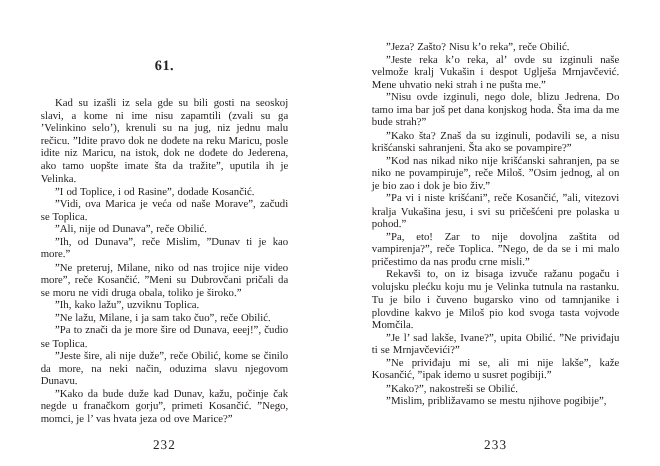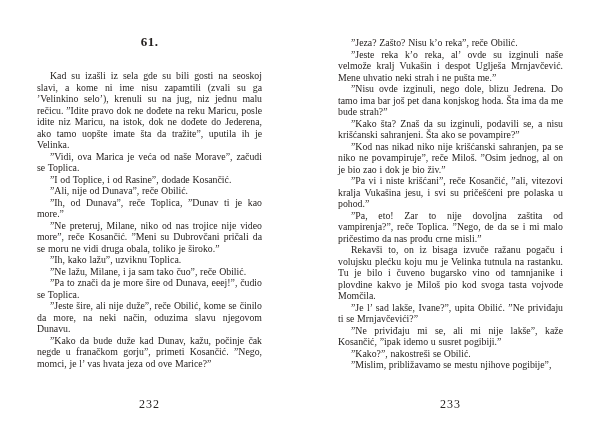--- a/index.html
+++ b/index.html
@@ -17,21 +17,21 @@
   }
   .page {
     position: absolute;
     top: 0;
     width: 225px;
     height: 424px;
   }
   .page.left  { left: 37px; }
   .page.right { left: 338px; }
   .chapter-heading {
-    padding-top: 34px;
+    padding-top: 52px;
     text-align: center;
     font-weight: bold;
     font-size: 13px;
     line-height: 15px;
     letter-spacing: 0.5px;
   }
   .page.left  .text-block { margin-top: 21px; }
   .page.right .text-block { margin-top: 37px; }
   .para {
     font-size: 9.8px;
@@ -53,24 +53,24 @@
 </style>
 </head>
 <body>
 
 <div class="spread">
 
   <div class="page left">
     <div class="chapter-heading">61.</div>
     <div class="text-block">
         <p class="para">Kad su izašli iz sela gde su bili gosti na seoskoj slavi, a kome ni ime nisu zapamtili (zvali su ga ’Velinkino selo’), krenuli su na jug, niz jednu malu rečicu. ”Idite pravo dok ne dođete na reku Maricu, posle idite niz Maricu, na istok, dok ne dođete do Jederena, ako tamo uopšte imate šta da tražite”, uputila ih je Velinka.</p>
+        <p class="para">”I od Toplice, i od Rasine”, dodade Kosančić.</p>
         <p class="para">”Vidi, ova Marica je veća od naše Morave”, začudi se Toplica.</p>
-        <p class="para">”I od Toplice, i od Rasine”, dodade Kosančić.</p>
         <p class="para">”Ali, nije od Dunava”, reče Obilić.</p>
-        <p class="para">”Ih, od Dunava”, reče Toplica, ”Dunav ti je kao more.”</p>
+        <p class="para">”Ih, od Dunava”, reče Mislim, ”Dunav ti je kao more.”</p>
         <p class="para">”Ne preteruj, Milane, niko od nas trojice nije video more”, reče Kosančić. ”Meni su Dubrovčani pričali da se moru ne vidi druga obala, toliko je široko.”</p>
         <p class="para">”Ih, kako lažu”, uzviknu Toplica.</p>
         <p class="para">”Ne lažu, Milane, i ja sam tako čuo”, reče Obilić.</p>
         <p class="para">”Pa to znači da je more šire od Dunava, eeej!”, čudio se Toplica.</p>
         <p class="para">”Jeste šire, ali nije duže”, reče Obilić, kome se činilo da more, na neki način, oduzima slavu njegovom Dunavu.</p>
         <p class="para">”Kako da bude duže kad Dunav, kažu, počinje čak negde u franačkom gorju”, primeti Kosančić. ”Nego, momci, je l’ vas hvata jeza od ove Marice?”</p>
       </div>
     <div class="folio">232</div>
   </div>
 

